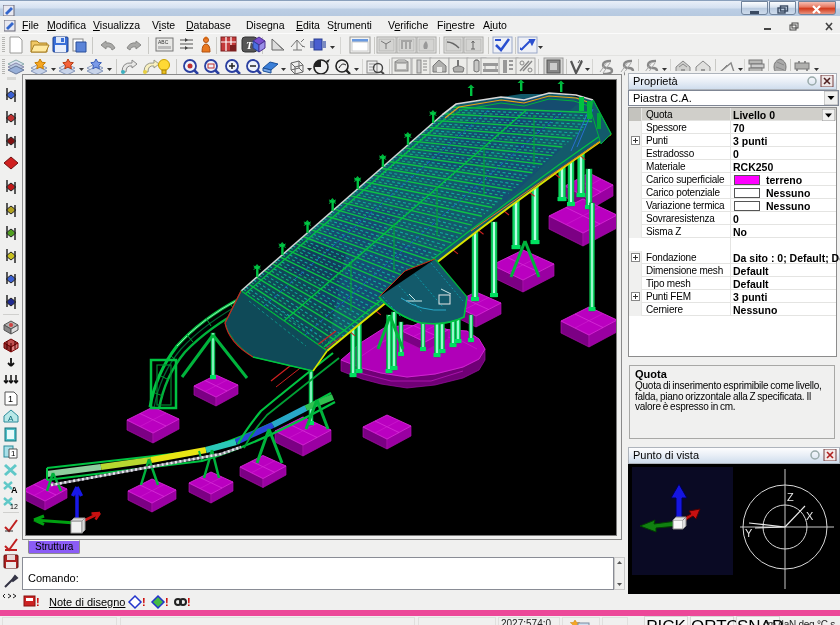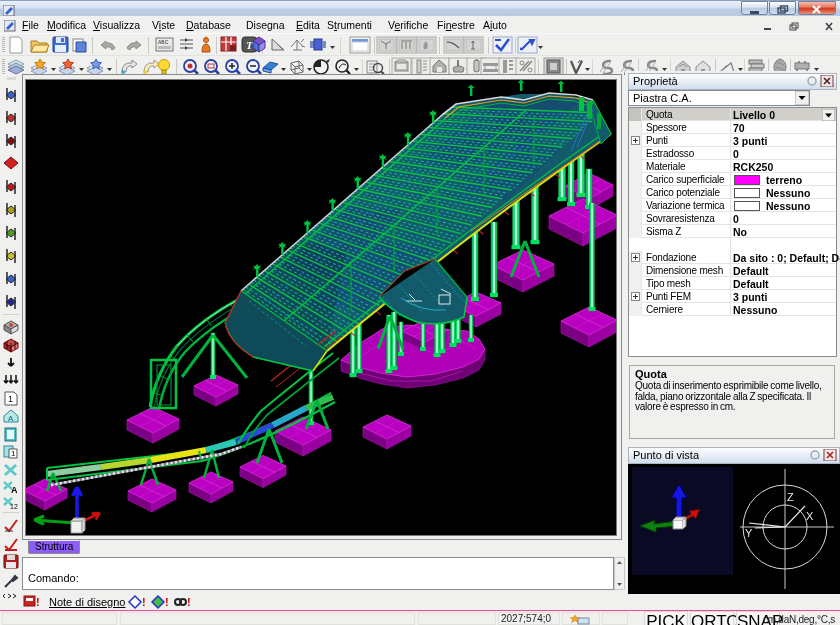--- a/index.html
+++ b/index.html
@@ -44,33 +44,33 @@
 #cmdtext { position:absolute; left:5px; top:14px; font-size:11px; color:#000; }
 #cmdscroll { position:absolute; left:614px; top:557px; width:11px; height:33px; background:#f0f0ef;
   border:1px solid #c8c8c8; }
 
 
 #notebar { position:absolute; left:22px; top:593px; width:603px; height:17px; background:#f0f0ef; }
 #notetext { position:absolute; left:27px; top:3px; font-size:11px; color:#000;text-decoration:underline; }
 
 
 #statusbar { position:absolute; left:0; top:610px; width:840px; height:15px; background:#f0f0ef;
-  border-top:1px solid #ec4899; }
+  border-top:6px solid #ec4899; }
 .spanel { position:absolute; top:1px; height:13px; border:1px solid #e0e0de;
   background:#f0f0ef; font-size:10px; color:#222; }
 .sbtn { position:absolute; top:0px; height:15px; background:#f6f6f5;
   border:1px solid #d8d8d6; font-size:17px; color:#000; text-align:center;margin-left:13px; }
 
 
 #rpanel { position:absolute; left:625px; top:71px; width:215px; height:539px; background:#f0f0ef; }
 .phead { position:absolute; left:3px; width:209px; height:17px;
   background:linear-gradient(#fdfdfe, #e8eef6 50%, #cfdded 100%);
   border:1px solid #aeb4bc; font-size:11px; color:#000; }
 .pheadtxt { position:absolute; left:4px; top:1px; }
-#combo { position:absolute; left:3px; top:19px; width:182px; height:16px; background:#fff;
+#combo { position:absolute; left:3px; top:19px; width:211px; height:16px; background:#fff;
   border:1px solid #7f8694; font-size:11px; }
 #grid { position:absolute; left:3px; top:36px; width:209px; height:250px; background:#fff;
   border:1px solid #8c8c8c; }
 .grow { position:absolute; left:0; width:207px; height:13px; font-size:11px; border-bottom:1px solid #e4e4e2; background:#fff;}
 .gcol { position:absolute; left:0; top:0; width:13px; height:13px; background:#f0f0ef; border-right:1px solid #e7e7e5;}
 .glabel { position:absolute; left:17px; top:1px; color:#000; white-space:nowrap; font-size:10px; letter-spacing:-0.2px;}
 .gvalue { position:absolute; left:104px; top:0.5px; font-weight:bold; color:#000; white-space:nowrap; font-size:10.5px;}
 #descbox { position:absolute; left:4px; top:294px; width:206px; height:74px;
   background:#f0f0ef; border:1px solid #a8a8a6; font-size:11px; }
 

